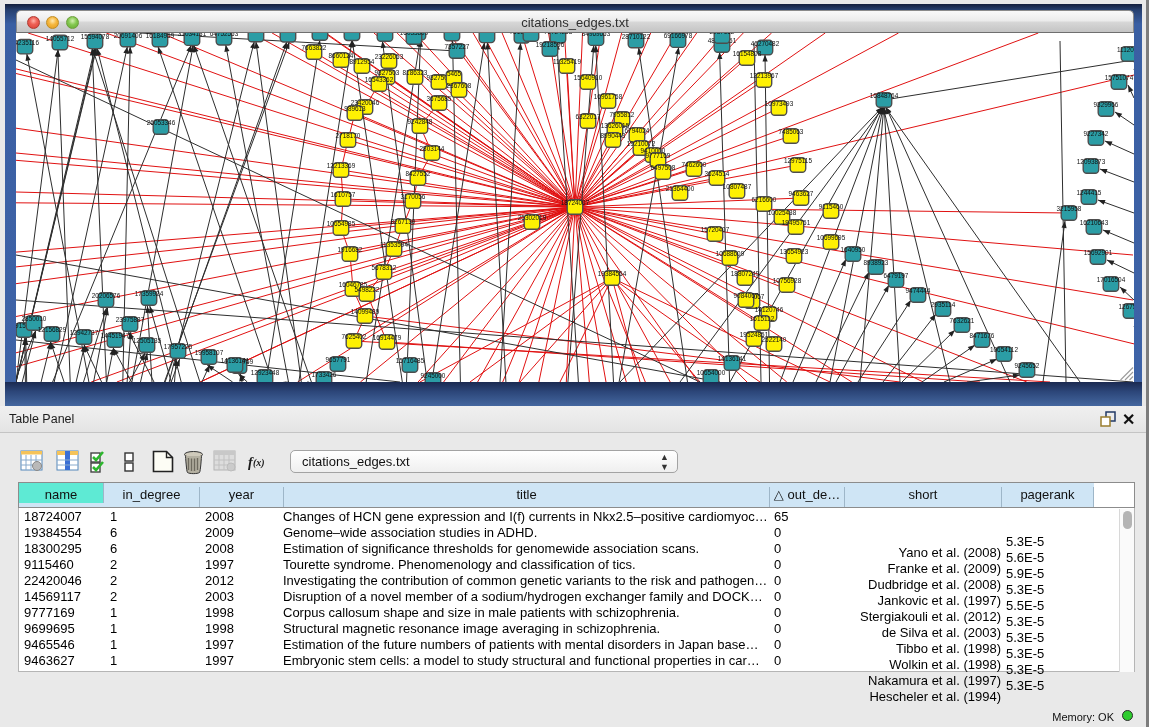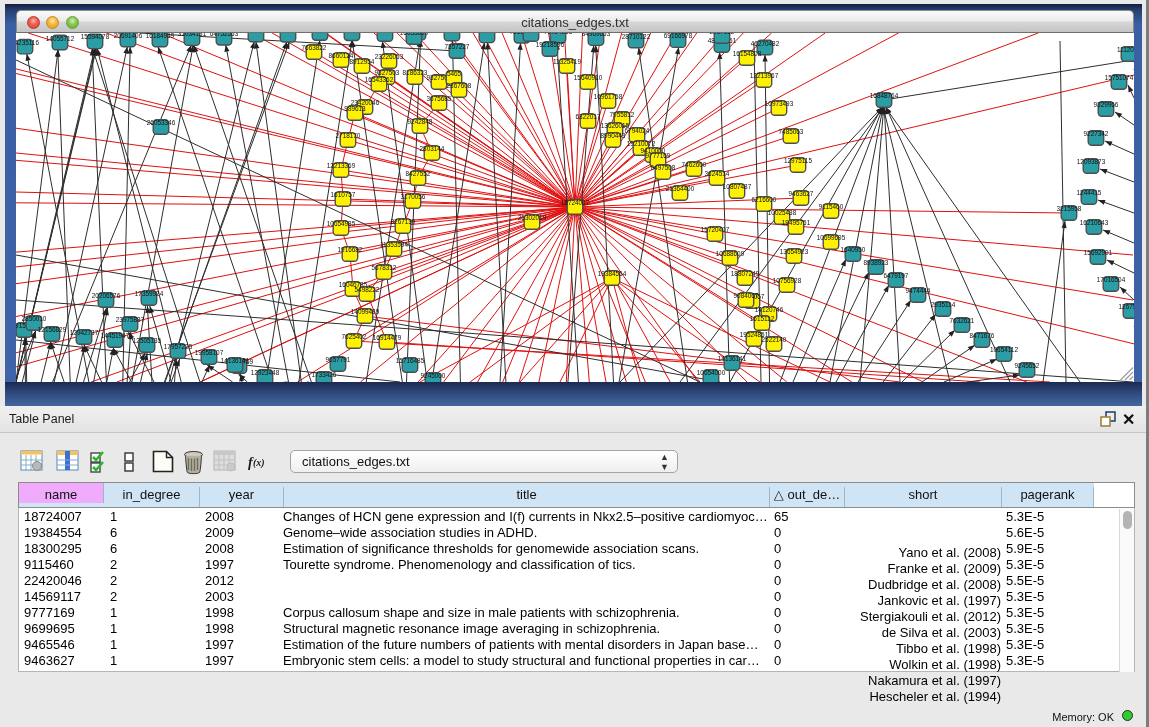--- a/index.html
+++ b/index.html
@@ -24,25 +24,25 @@
   background:linear-gradient(180deg,#f0f0f0,#e4e4e4); border-bottom:1px solid #c4c4c4; }
 #pheadtxt { position:absolute; left:9px; top:6px; font-size:12.5px; color:#1c1c1c; }
 #pclose { position:absolute; left:1122px; top:4px; font-size:16px; font-weight:bold; color:#111; }
 #combo { position:absolute; left:290px; top:44px; width:388px; height:23px; border:1px solid #a3a3a3; border-radius:5px;
   background:linear-gradient(180deg,#ffffff,#efefef); font-size:13px; color:#111; line-height:21px; padding-left:11px; }
 #combo .arrows { position:absolute; right:8px; top:1px; font-size:9px; color:#333; line-height:10px; }
 #tablebg { position:absolute; left:18px; top:76px; width:1117px; height:190px; background:#fff; border:1px solid #b5b5b5; border-top:1px solid #888; }
 #thead { position:absolute; left:18px; top:76px; width:1117px; height:26px; background:#fff; border:1px solid #8c8c8c; font-size:13px; color:#111; }
 #theadblue { position:absolute; left:0; top:0; width:1075px; height:24px; background:#cfe5f5; }
 #thead span { position:absolute; top:4px; text-align:center; border-right:1px solid #9eb6c8; height:20px; }
-#thead .n1 { background:#f0abfc; margin-top:-4px; padding-top:4px; height:20px; }
+#thead .n1 { background:#5eead4; margin-top:-4px; padding-top:4px; height:20px; }
 .trow { position:absolute; left:18px; width:1117px; height:16px; font-size:13px; color:#000; }
 .trow span { position:absolute; top:1px; white-space:nowrap; }
 .c1 { left:6px; } .c2 { left:92px; } .c3 { left:187px; } .c4 { left:265px; }
-.c5 { left:756px; } .c6 { left:826px; width:157px; text-align:right;margin-top:36px; } .c7 { left:988px; }
+.c5 { left:756px; } .c6 { left:826px; width:157px; text-align:right;margin-top:36px; } .c7 { left:988px;margin-top:25px; }
 #sbar { position:absolute; left:1119px; top:103px; width:15px; height:163px; background:#fafafa; border-left:1px solid #d8d8d8; z-index:5; }
 #sthumb { position:absolute; left:2.5px; top:2px; width:9px; height:18px; background:#b4b4b4; border-radius:5px; }
 #tabs { position:absolute; left:429px; top:269px; height:17px; display:flex; font-size:12px; }
 .tab { border:1px solid #9a9a9a; border-left:none; background:#fff; color:#111; padding:0 16px; line-height:15px; }
 .tab.first { border-left:1px solid #9a9a9a; border-radius:4px 0 0 4px; background:linear-gradient(180deg,#9a9a9a,#848484); color:#fff; }
 .tab.last { border-radius:0 4px 4px 0; }
 #memory { position:absolute; right:32px; top:305px; font-size:11px; color:#111; }
 #memled { position:absolute; right:13px; top:304px; width:11px; height:11px; border-radius:50%; background:#2ecc2e; border:1.5px solid #2c2c2c; }
 .ticon { position:absolute; top:44px; }
 </style></head>
@@ -622,28 +622,30 @@
         <span class="c3">1997</span>
         <span class="c4">Tourette syndrome. Phenomenology and classification of tics.</span>
         <span class="c5">0</span>
         <span class="c6">Jankovic et al. (1997)</span>
         <span class="c7">5.3E-5</span>
       </div>
 <div class="trow" style="top:166px">
 <span class="c1">22420046</span>
         <span class="c2">2</span>
         <span class="c3">2012</span>
+        <span class="c4">Investigating the contribution of common genetic variants to the risk and pathogen…</span>
         <span class="c5">0</span>
         <span class="c6">Stergiakouli et al. (2012)</span>
         <span class="c7">5.5E-5</span>
       </div>
 <div class="trow" style="top:182px">
 <span class="c1">14569117</span>
         <span class="c2">2</span>
         <span class="c3">2003</span>
+        <span class="c4">Disruption of a novel member of a sodium/hydrogen exchanger family and DOCK…</span>
         <span class="c5">0</span>
         <span class="c6">de Silva et al. (2003)</span>
         <span class="c7">5.3E-5</span>
       </div>
 <div class="trow" style="top:198px">
 <span class="c1">9777169</span>
         <span class="c2">1</span>
         <span class="c3">1998</span>
         <span class="c4">Corpus callosum shape and size in male patients with schizophrenia.</span>
         <span class="c5">0</span>

